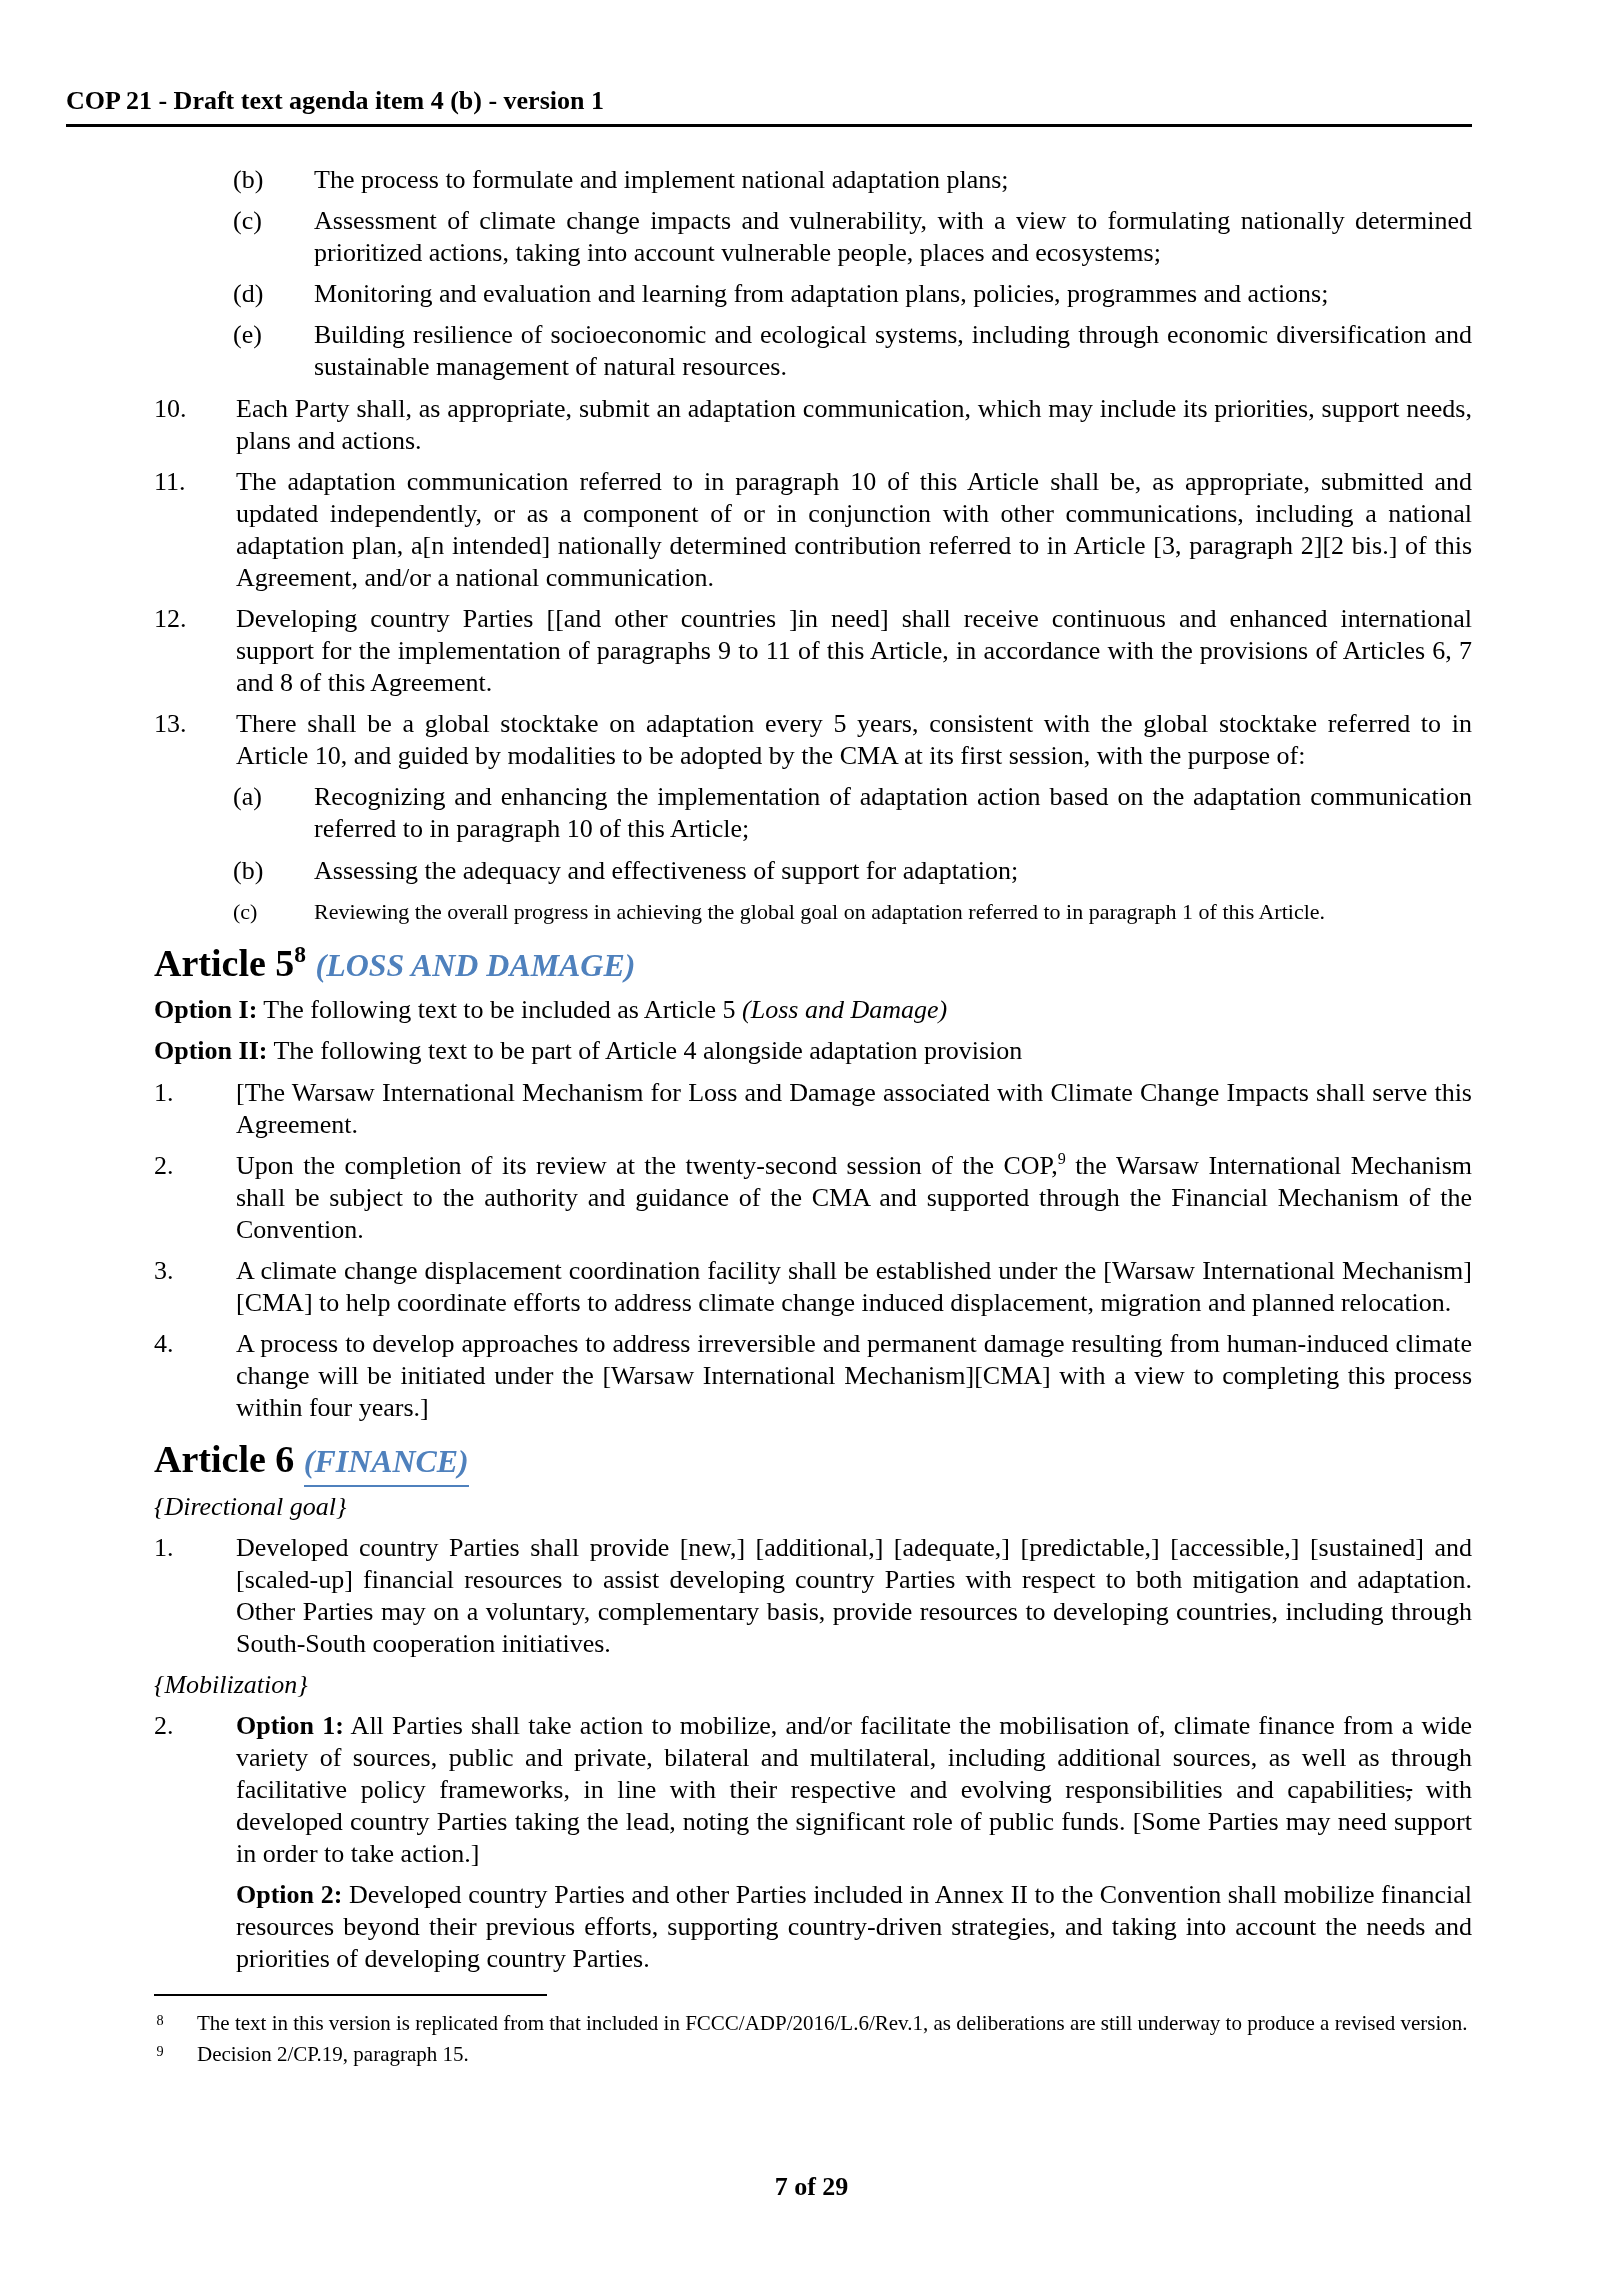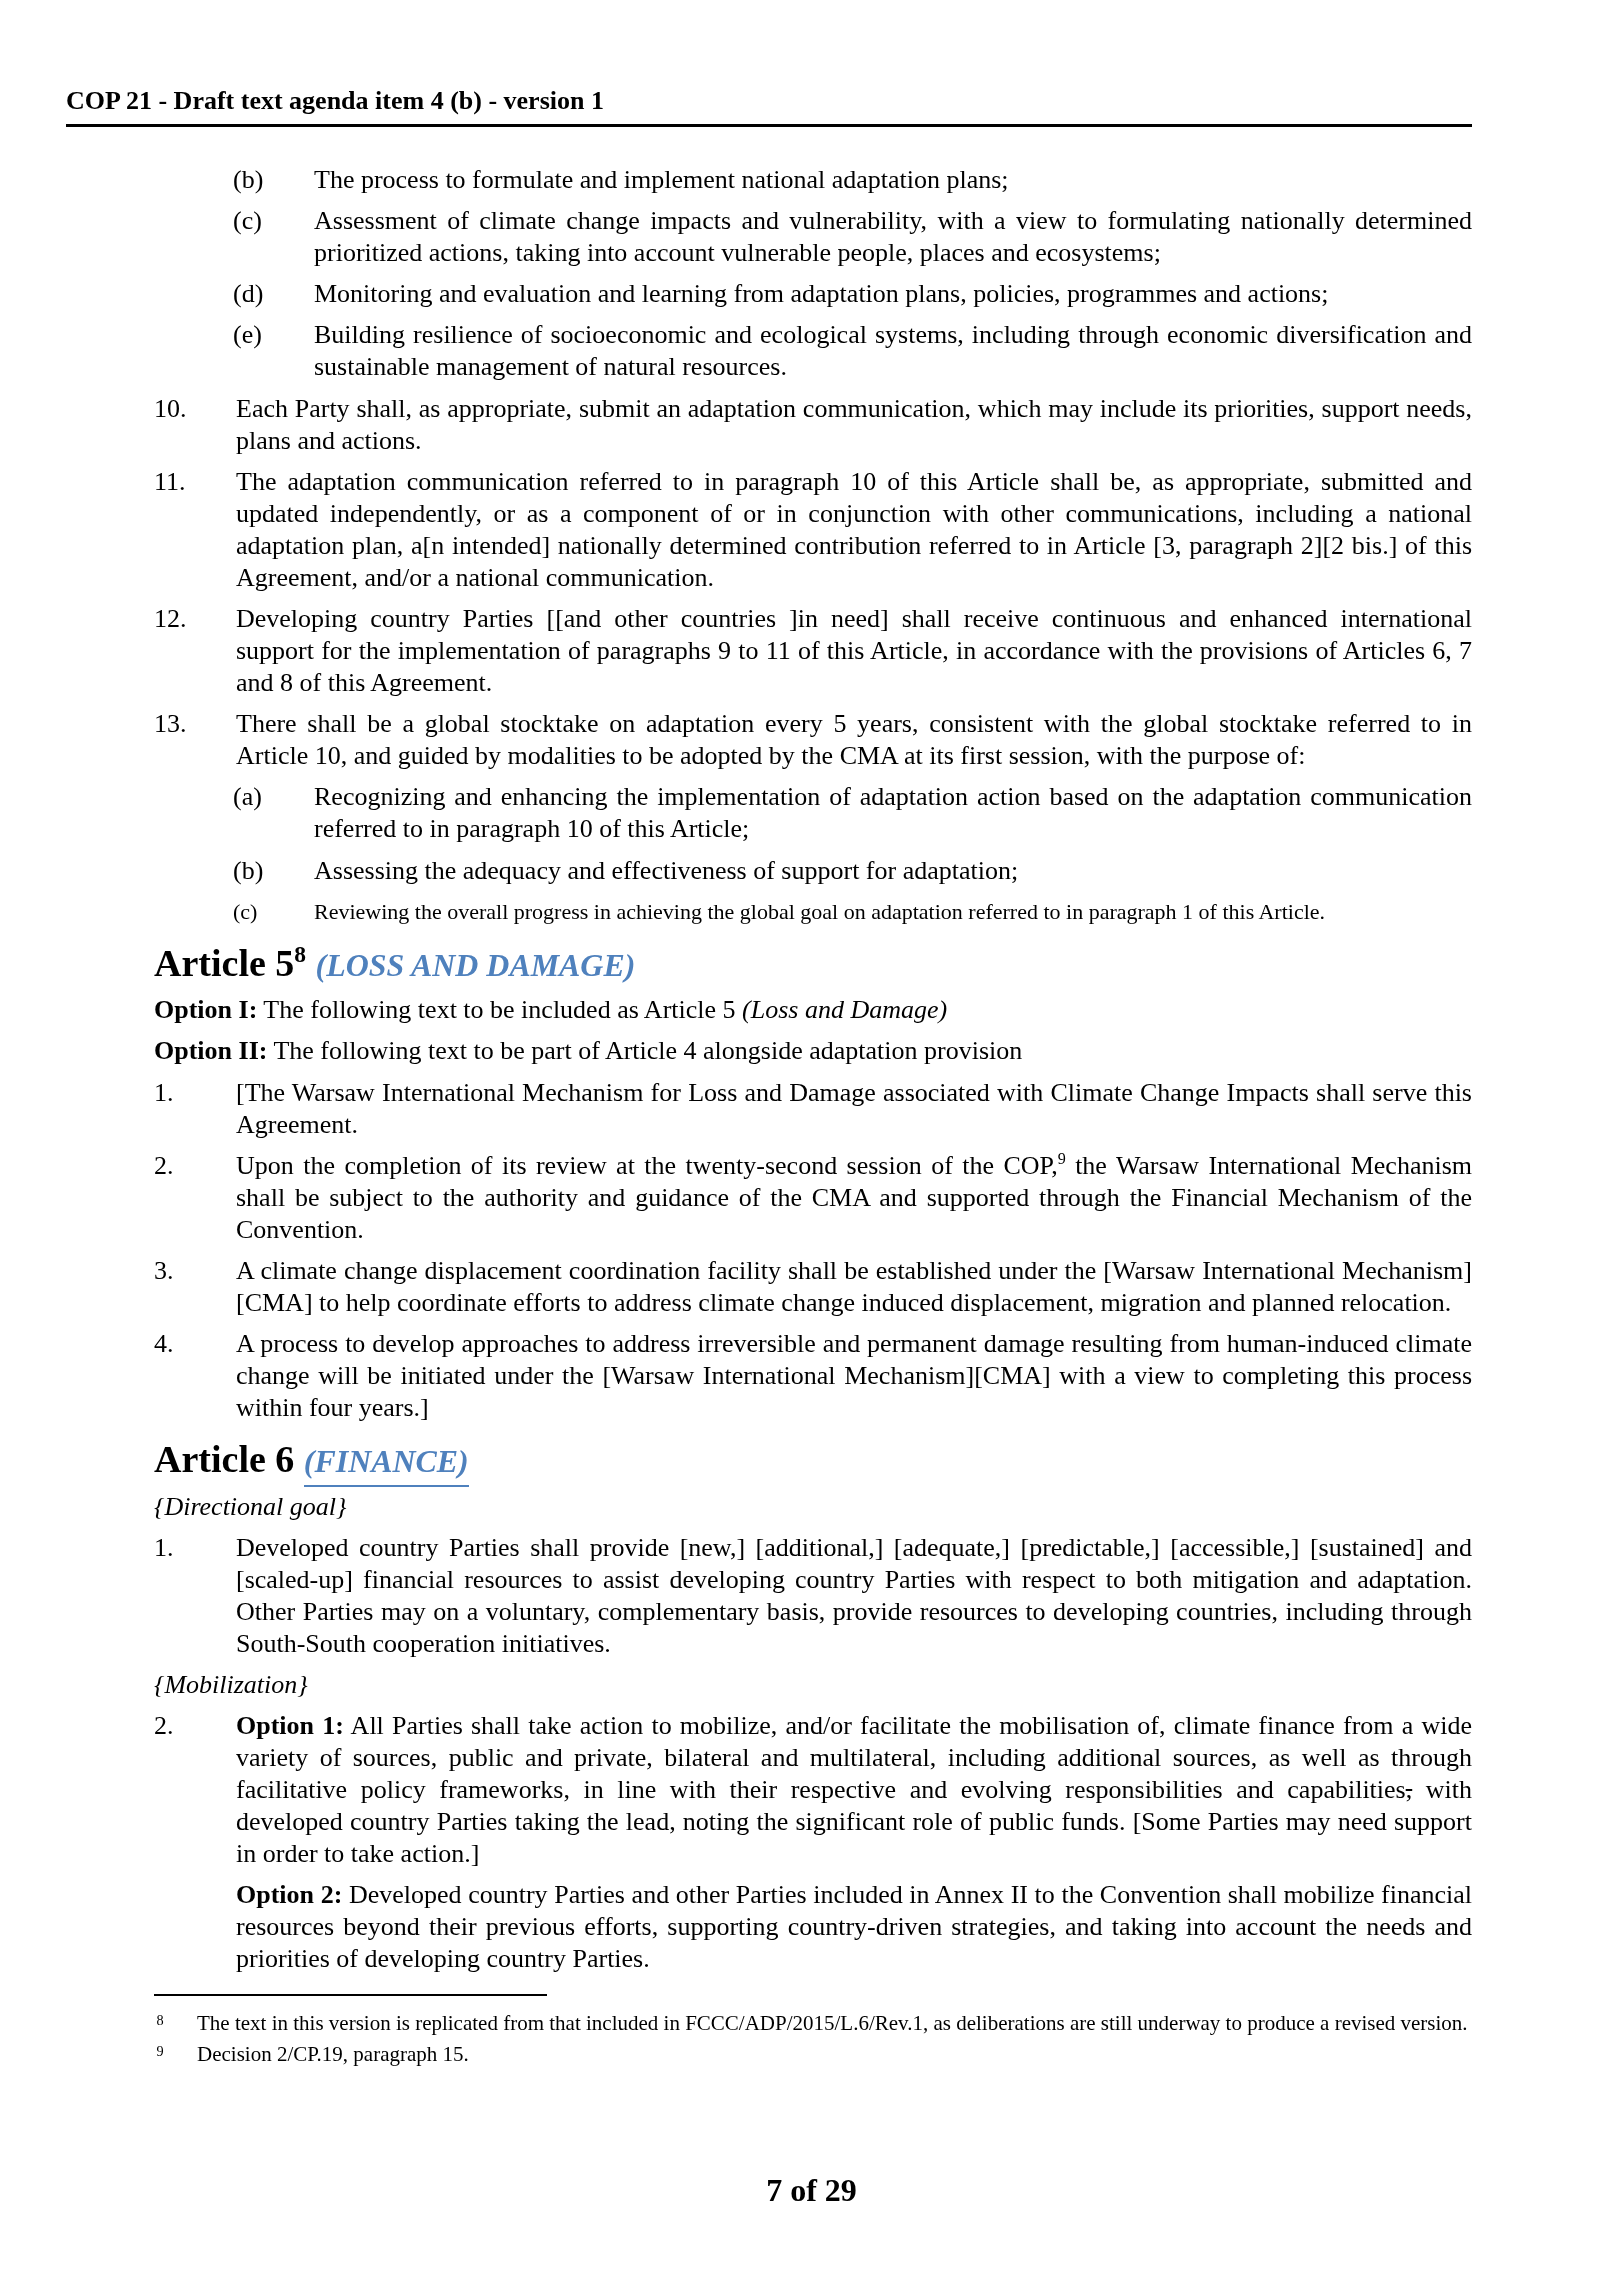--- a/index.html
+++ b/index.html
@@ -32,21 +32,21 @@
   .sup{vertical-align:super;font-size:0.62em;line-height:0;}
   .strike{text-decoration:line-through;}
   .paren{font-size:0.84em;}
   .ul-blue{border-bottom:2.6px solid #4F81BD;padding-bottom:6px;}
   
   .footnotes{position:absolute;left:154px;right:151px;top:1994px;font-size:21px;line-height:28px;}
   .fn-sep{width:393px;border-top:2.6px solid #000;margin-bottom:13px;}
   .fn{position:relative;padding-left:43px;text-align:left;margin-bottom:2.6px;}
   .fn .fn-marker{position:absolute;left:2.6px;top:-2.6px;font-size:0.68em;}
   
-  .footer{position:absolute;left:0;right:0;top:2172px;text-align:center;font-weight:bold;font-size:32px;}
+  .footer{position:absolute;left:0;right:0;top:2172px;text-align:center;font-weight:bold;font-size:26px;}
 </style>
 </head>
 <body>
 
 <div class="page">
 
   <div class="header">
     <div class="header-text">COP 21 - Draft text agenda item 4 (b) - version 1</div>
     <div class="header-rule"></div>
   </div>
@@ -74,21 +74,21 @@
       <div class="blk p"><span class="i">{Directional goal}</span></div>
       <div class="blk li lvl1"><span class="marker">1.</span><span>Developed country Parties shall provide [new,] [additional,] [adequate,] [predictable,] [accessible,] [sustained] and [scaled-up] financial resources to assist developing country Parties with respect to both mitigation and adaptation. Other Parties may on a voluntary, complementary basis, provide resources to developing countries, including through South-South cooperation initiatives.</span></div>
       <div class="blk p"><span class="i">{Mobilization}</span></div>
       <div class="blk li lvl1"><span class="marker">2.</span><span class="b">Option 1:</span><span> All Parties shall take action to mobilize, and/or facilitate the mobilisation of, climate finance from a wide variety of sources, public and private, bilateral and multilateral, including additional sources, as well as through facilitative policy frameworks, in line with their respective and evolving responsibilities and capabilities</span><span class="strike">,</span><span> with developed country Parties taking the lead, noting the significant role of public funds. [Some Parties may need support in order to take action.]</span></div>
       <div class="blk li lvl1"><span class="b">Option 2:</span><span> Developed country Parties and other Parties included in Annex II to the Convention shall mobilize financial resources beyond their previous efforts, supporting country-driven strategies, and taking into account the needs and priorities of developing country Parties.</span></div>
     </div>
 
   <div class="footnotes">
     <div class="fn-sep"></div>
     <div id="fn-list">
-        <div class="fn"><span class="fn-marker">8</span><span>The text in this version is replicated from that included in FCCC/ADP/2015/L.6/Rev.1, as deliberations are still underway to produce a revised version.</span></div>
+        <div class="fn"><span class="fn-marker">8</span><span>The text in this version is replicated from that included in FCCC/ADP/2016/L.6/Rev.1, as deliberations are still underway to produce a revised version.</span></div>
         <div class="fn"><span class="fn-marker">9</span><span>Decision 2/CP.19, paragraph 15.</span></div>
       </div>
   </div>
 
   <div class="footer">7 of 29</div>
 
 </div>
 
 
 </body></html>

